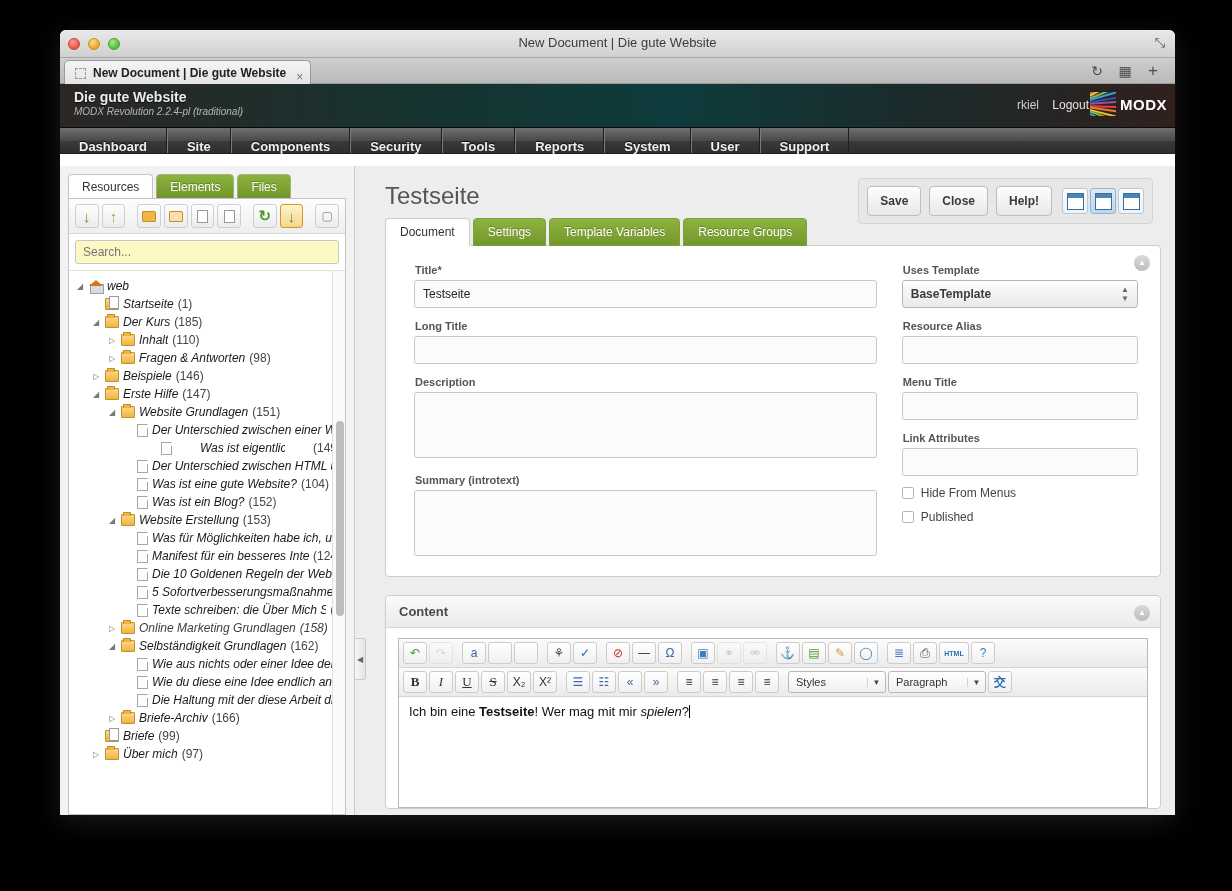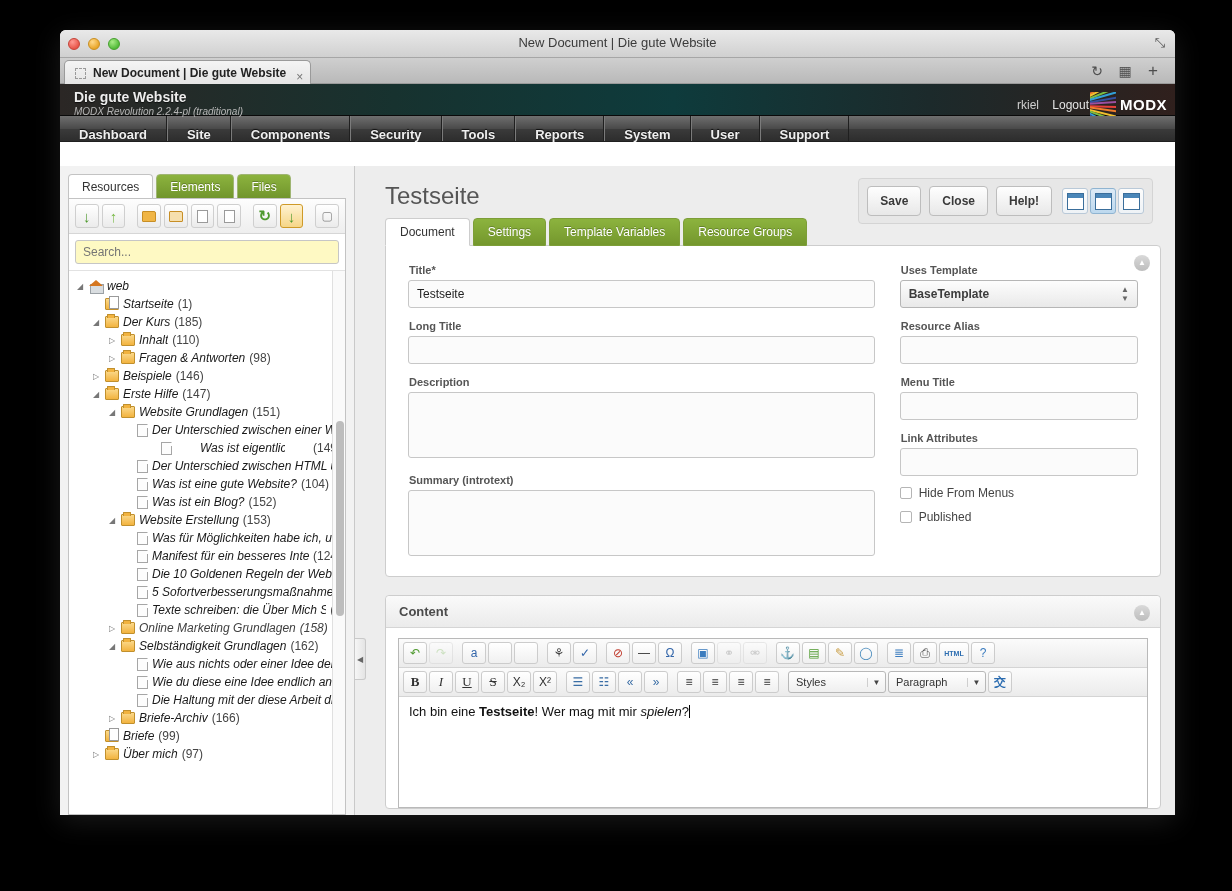--- a/index.html
+++ b/index.html
@@ -71,21 +71,21 @@
   .tb-btn {
     position: absolute; top: 3px; width: 20px; height: 20px;
     color: #4d4d4d; font-size: 14px; text-align: center; line-height: 20px;
   }
   #tb-reload { right: 68px; }
   #tb-apps   { right: 40px; }
   #tb-plus   { right: 12px; font-size: 17px; }
 
   
   #modx-header {
-    height: 32px;
+    height: 44px;
     background: linear-gradient(to right, #2b2725 0%, #17322f 30%, #0e3b3c 55%, #1c2a2b 78%, #30201d 100%);
     position: relative;
     border-bottom: 1px solid #0a0a0a;
   }
   #site-name {
     position: absolute; left: 14px; top: 5px;
     color: #ededed; font-size: 14px; font-weight: bold;
     text-shadow: 0 1px 1px rgba(0,0,0,.7);
   }
   #site-version {
@@ -319,21 +319,21 @@
     background: #fff; border: 1px solid #cdcdcd; border-radius: 0 4px 4px 4px;
     margin: -1px 0 0 8px;
     position: relative;
   }
   .collapse-dot {
     position: absolute; right: 10px; top: 9px;
     width: 16px; height: 16px; border-radius: 50%;
     background: linear-gradient(to bottom,#d9d9d9,#bdbdbd);
     color: #fff; font-size: 8px; text-align: center; line-height: 15px;
   }
-  #fields-wrap { display: flex; padding: 18px 22px 16px 22px; gap: 25px; }
+  #fields-wrap { display: flex; padding: 18px 22px 16px 28px; gap: 25px; }
   .fcol-left { width: 470px; }
   .fcol-right { width: 240px; }
   .flabel { font-size: 11px; font-weight: bold; color: #555; margin: 0 0 4px 1px; }
   .fspace { height: 12px; }
   .finput {
     width: 100%; height: 28px;
     border: 1px solid #c7c7c7; border-radius: 3px;
     background: #fbfbfb;
     font-size: 12px; color: #222;
     padding: 0 8px;

